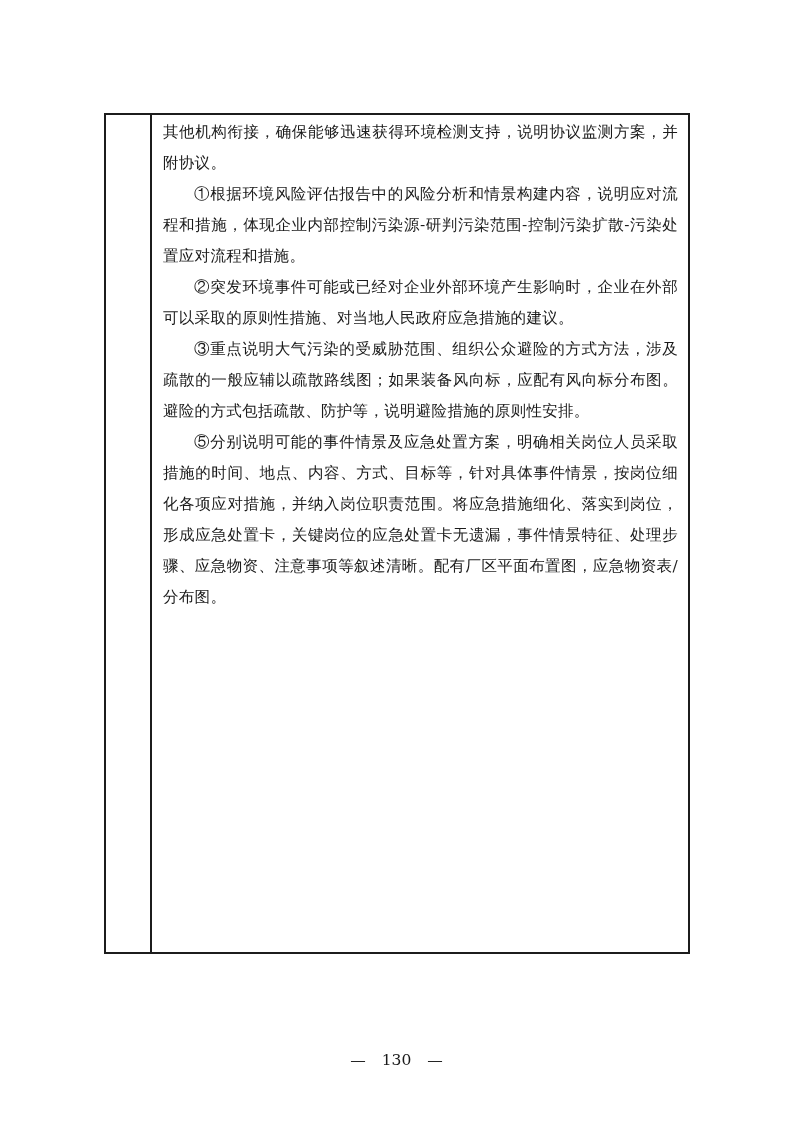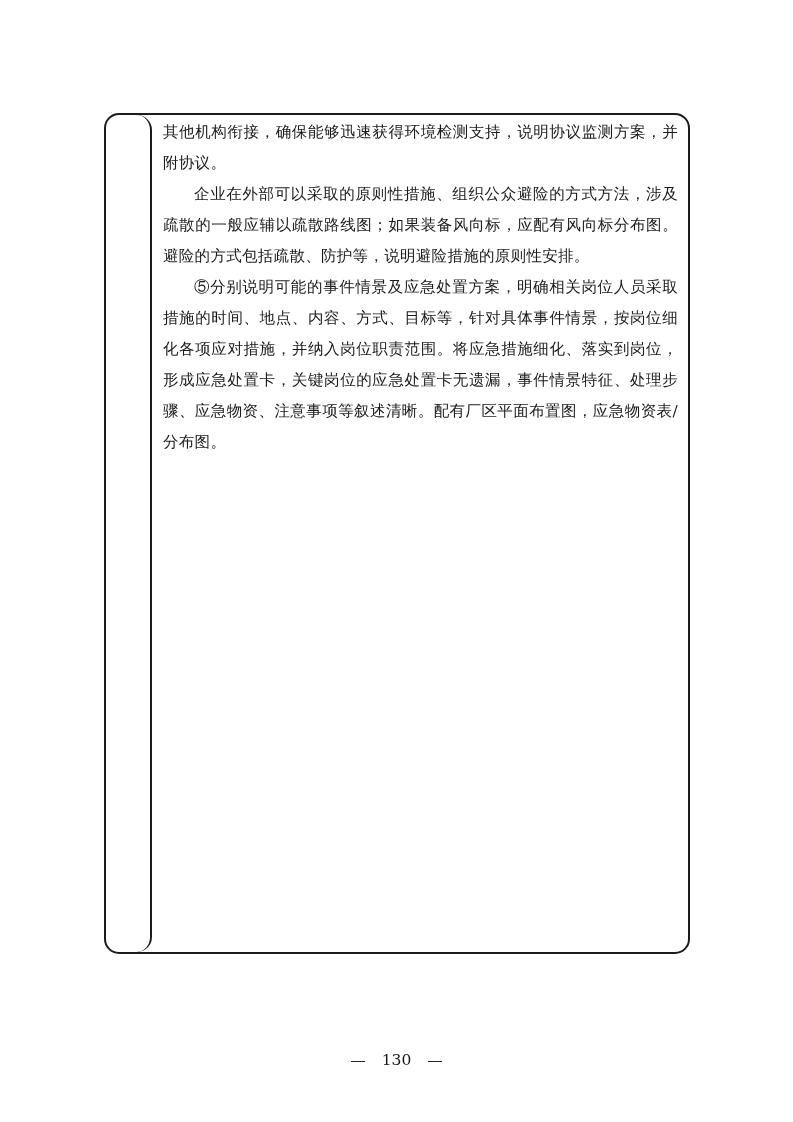--- a/index.html
+++ b/index.html
@@ -1,15 +1,15 @@
 <!DOCTYPE html>
 <html><head>
 <meta charset="utf-8">
 <style>
-  * { margin: 0; padding: 0; box-sizing: border-box; border-radius: 15px; }
+  * { margin: 0; padding: 0; box-sizing: border-box; }
   html, body {
     width: 793px; height: 1122px;
     background: #ffffff;
     font-family: "DejaVu Serif", "Liberation Serif", serif;
     color: #1a1a1a;
     overflow: hidden;
   }
   .page {
     position: relative;
     width: 793px; height: 1122px;
@@ -55,21 +55,23 @@
 </style>
 </head>
 <body>
 
 <div class="page">
 
   <div class="doc-table">
     <div class="cell-left"></div>
     <div class="cell-content">
       <p class="continuation">其他机构衔接，确保能够迅速获得环境检测支持，说明协议监测方案，并附协议。</p>
-      <p>企业在外部可以采取的原则性措施、组织公众避险的方式方法，涉及疏散的一般应辅以疏散路线图；如果装备风向标，应配有风向标分布图。避险的方式包括疏散、防护等，说明避险措施的原则性安排。</p>
+      <p>①根据环境风险评估报告中的风险分析和情景构建内容，说明应对流程和措施，体现企业内部控制污染源-研判污染范围-控制污染扩散-污染处置应对流程和措施。</p>
+      <p>②突发环境事件可能或已经对企业外部环境产生影响时，企业在外部可以采取的原则性措施、对当地人民政府应急措施的建议。</p>
+      <p>③重点说明大气污染的受威胁范围、组织公众避险的方式方法，涉及疏散的一般应辅以疏散路线图；如果装备风向标，应配有风向标分布图。避险的方式包括疏散、防护等，说明避险措施的原则性安排。</p>
       <p>⑤分别说明可能的事件情景及应急处置方案，明确相关岗位人员采取措施的时间、地点、内容、方式、目标等，针对具体事件情景，按岗位细化各项应对措施，并纳入岗位职责范围。将应急措施细化、落实到岗位，形成应急处置卡，关键岗位的应急处置卡无遗漏，事件情景特征、处理步骤、应急物资、注意事项等叙述清晰。配有厂区平面布置图，应急物资表/分布图。</p>
     </div>
   </div>
 
   <div class="page-footer">
     <span>—</span>
     <span>130</span>
     <span>—</span>
   </div>
 

